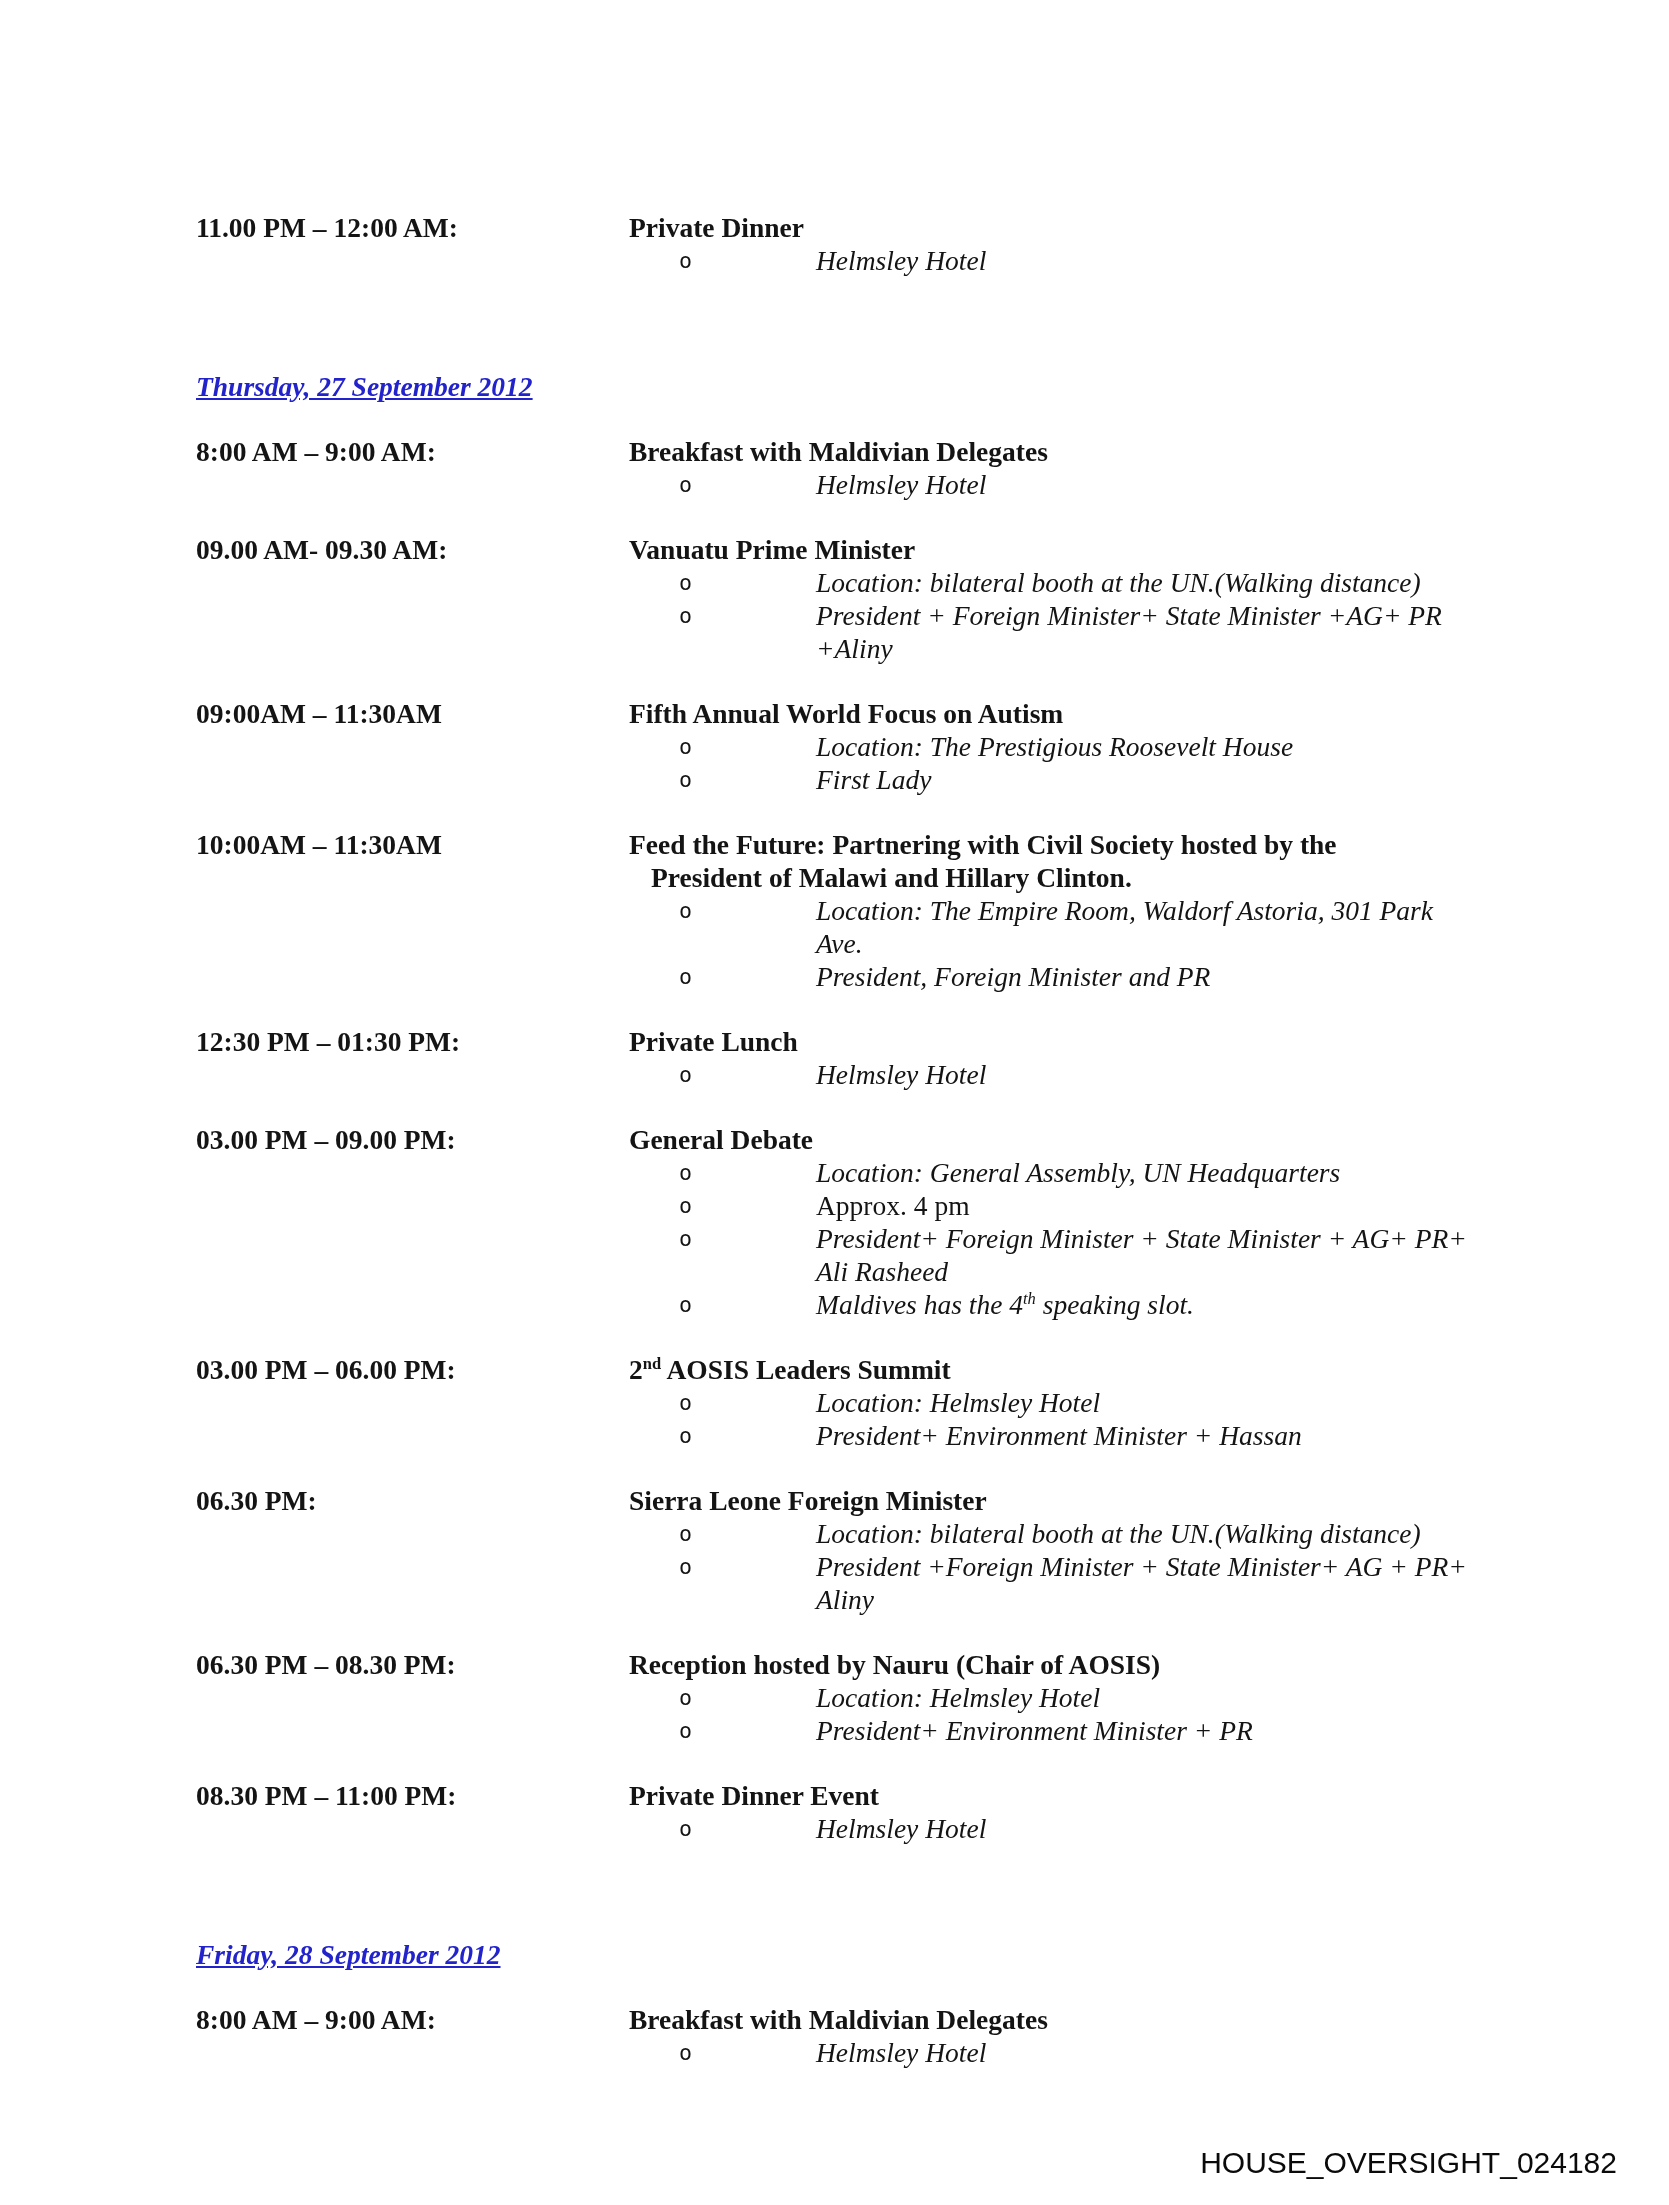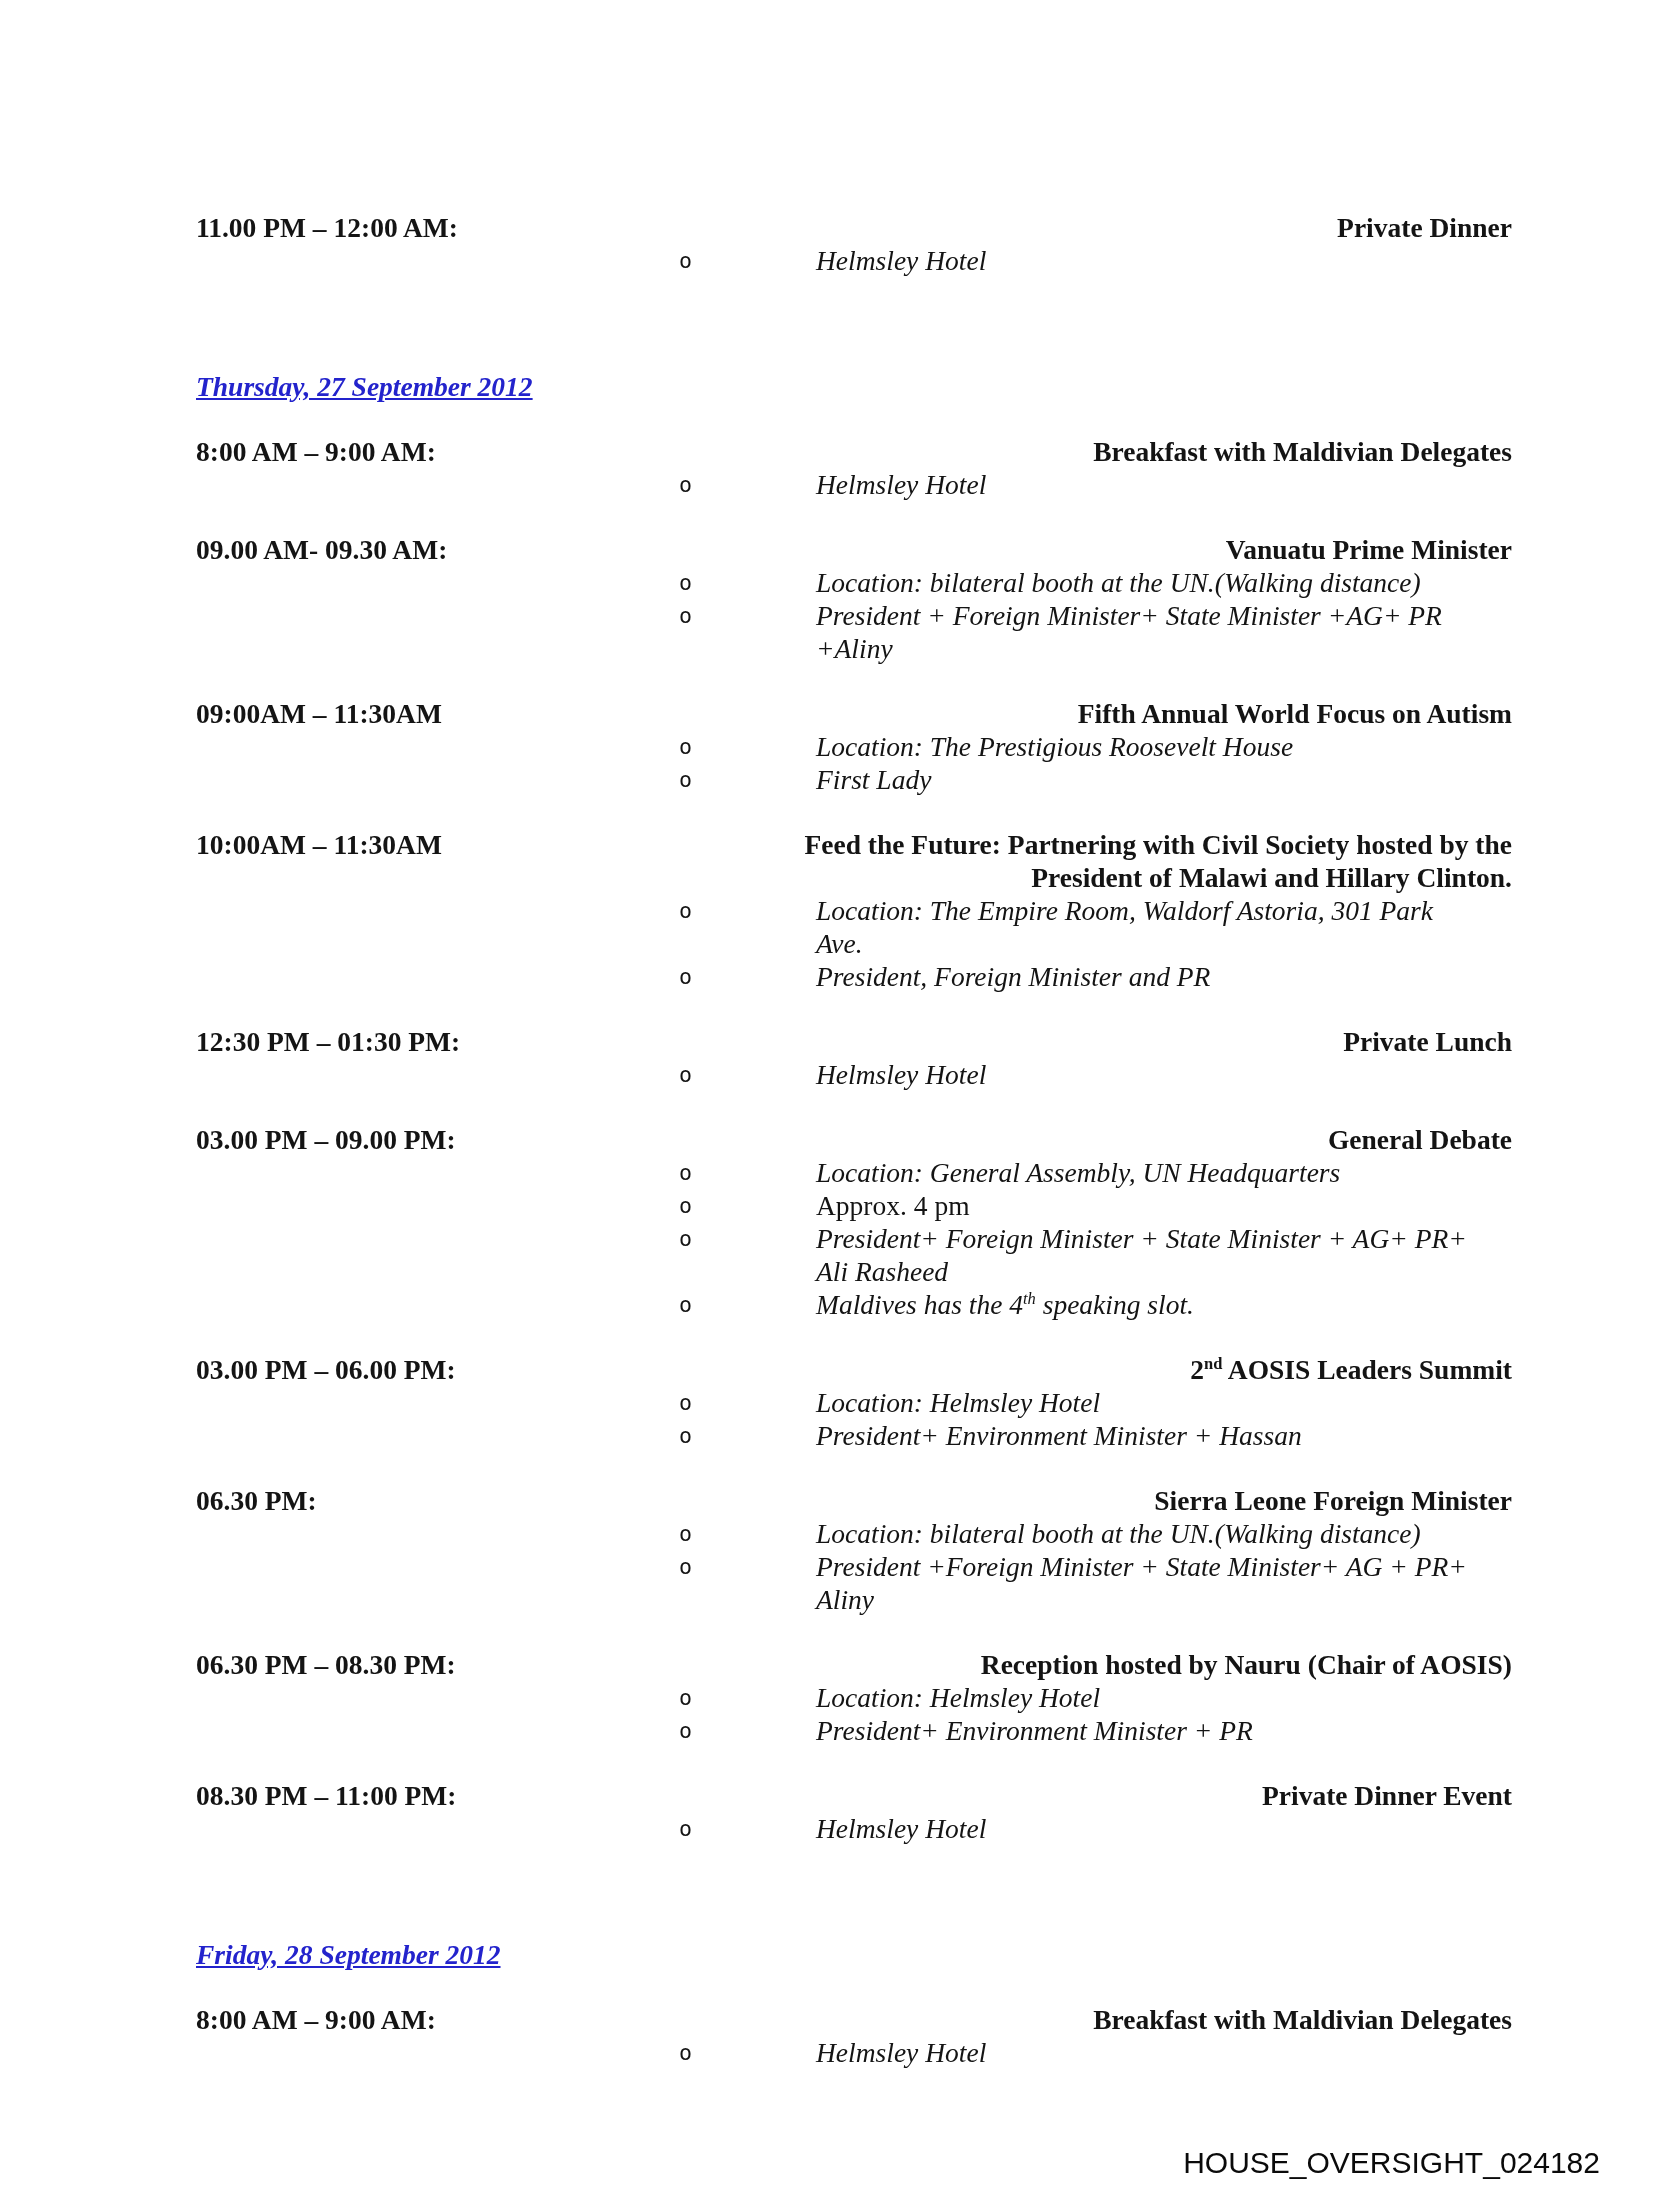--- a/index.html
+++ b/index.html
@@ -18,21 +18,21 @@
   }
   .content {
     position: absolute;
     left: 196px;
     top: 211px;
     width: 1316px;
   }
   .entry { display: flex; margin-bottom: 32px; gap: 40px; }
   .entry .time { flex: 0 0 393px; width: 393px; font-weight: 700; }
   .entry .body { flex: 1 1 auto; min-width: 0; }
-  .title { font-weight: 700; text-align: right; }
+  .title { font-weight: 700; }
   .title .cont { padding-left: 22px; font-family: Liberation Serif, serif; }
   .bullets { }
   .bullet { display: flex; }
   .bullet .marker {
     flex: 0 0 137px;
     margin-left: 50px;
     font-family: "DejaVu Sans Mono", monospace;
     font-size: 21.6px;
   }
   .bullet .text { font-style: italic; max-width: 661px; }
@@ -40,21 +40,21 @@
   sup { font-size: 0.6em; vertical-align: super; line-height: 0; margin-top: 36px; }
   .date-heading {
     color: var(--heading-blue, #2222CC);
     font-weight: 700;
     font-style: italic;
     margin: 93px 0 32px 0;
   }
   .date-heading span { text-decoration: underline; }
   .footer {
     position: absolute;
-    right: 69px;
+    right: 52px;
     bottom: 26px;
     font-family: "Liberation Sans", sans-serif;
     font-size: 30px;
     color: #0a0a0a;
   }
 </style>
 </head>
 <body>
 
 <div class="page">

